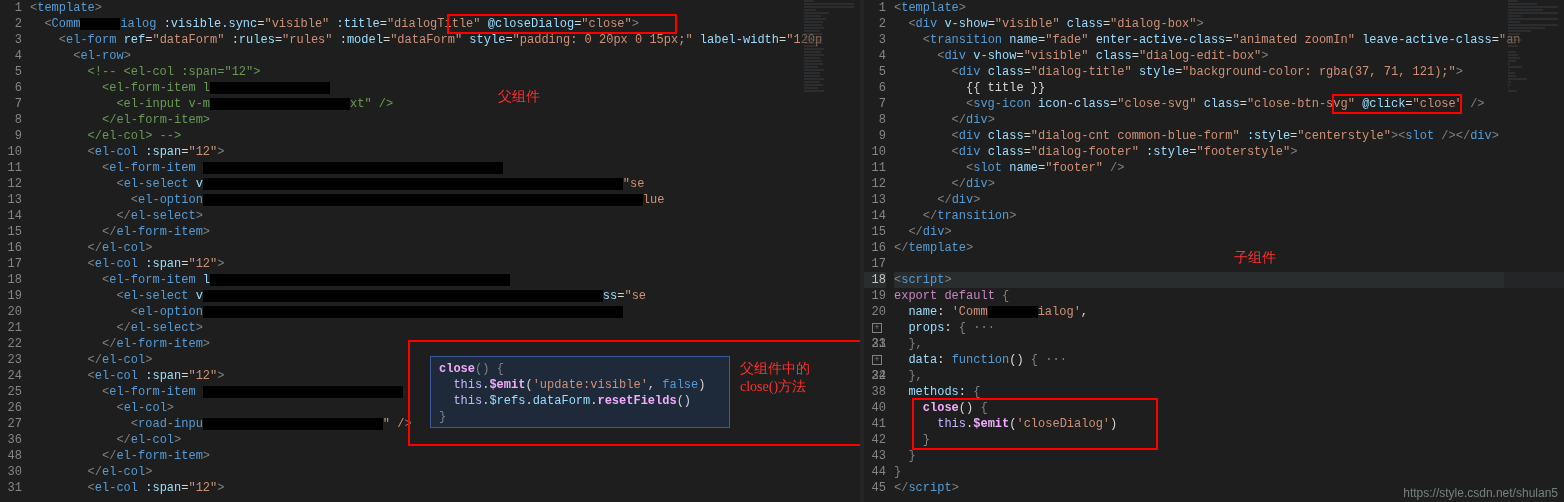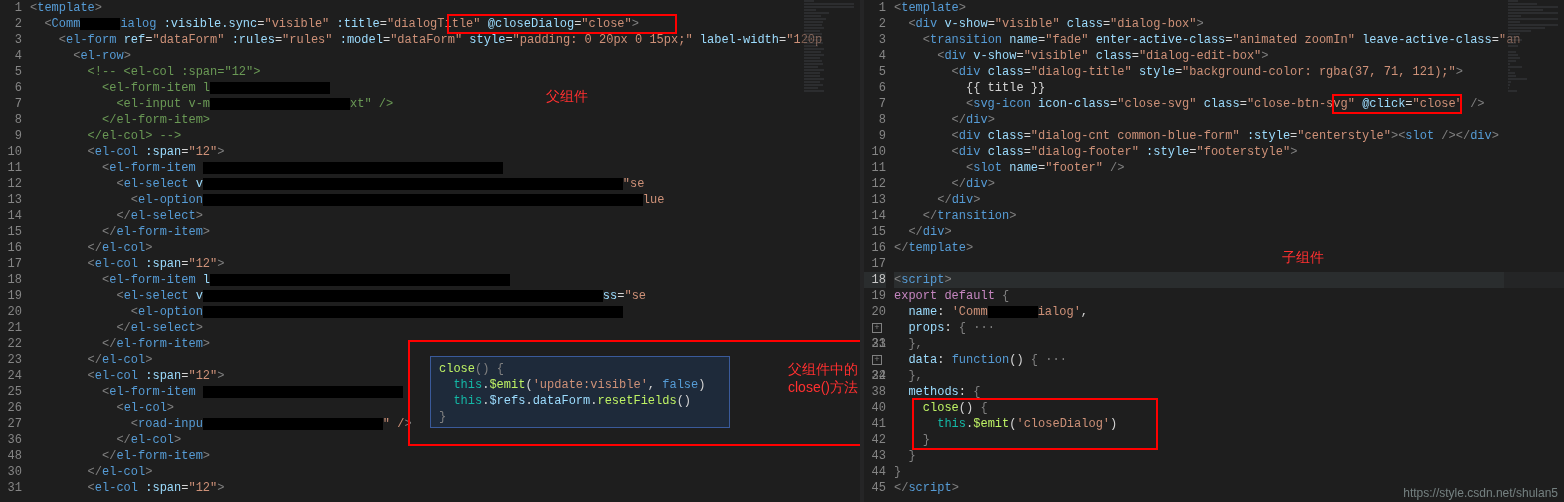--- a/index.html
+++ b/index.html
@@ -46,22 +46,22 @@
 .minimap .mline { height: 2px; margin-left: 4px; background: #3a3d41; margin-bottom: 1px; }
 .splitter { width: 4px; background: #252526; }
 
 
 .t-tag { color: #569cd6; }
 .t-attr { color: #9cdcfe; }
 .t-str { color: #ce9178; }
 .t-punc { color: #808080; }
 .t-kw { color: #569cd6; }
 .t-kw2 { color: #c586c0; }
-.t-fn { color: #bef264; }
-.t-this { color: #14b8a6; margin-top: 14px; }
+.t-fn { color: #f0abfc; font-weight: bold; }
+.t-this { color: #c4b5fd; margin-top: 14px; }
 .t-prop { color: #9cdcfe; }
 .t-bool { color: #569cd6; }
 .t-plain { color: #d4d4d4; }
 .t-comment { color: #6a9955; }
 
 .redact {
   display: inline-block;
   background: #000;
   height: 12px;
   vertical-align: middle;
@@ -70,25 +70,24 @@
 
 .redbox {
   position: absolute;
   border: 2px solid #ff0000;
   pointer-events: none;
   z-index: 10;
 }
 .redtext {
   position: absolute;
   color: #ff3030;
-  font-family: Liberation Sans, sans-serif;
+  font-family: Liberation Serif, serif;
   font-size: 14px;
   z-index: 11;
   pointer-events: none;
-  margin-left: 48px;
 }
 .bluebox {
   position: absolute;
   border: 1px solid #3a5a9a;
   background: #1e2a3a;
   z-index: 5;
 }
 
 .fold {
   display: inline-block;

